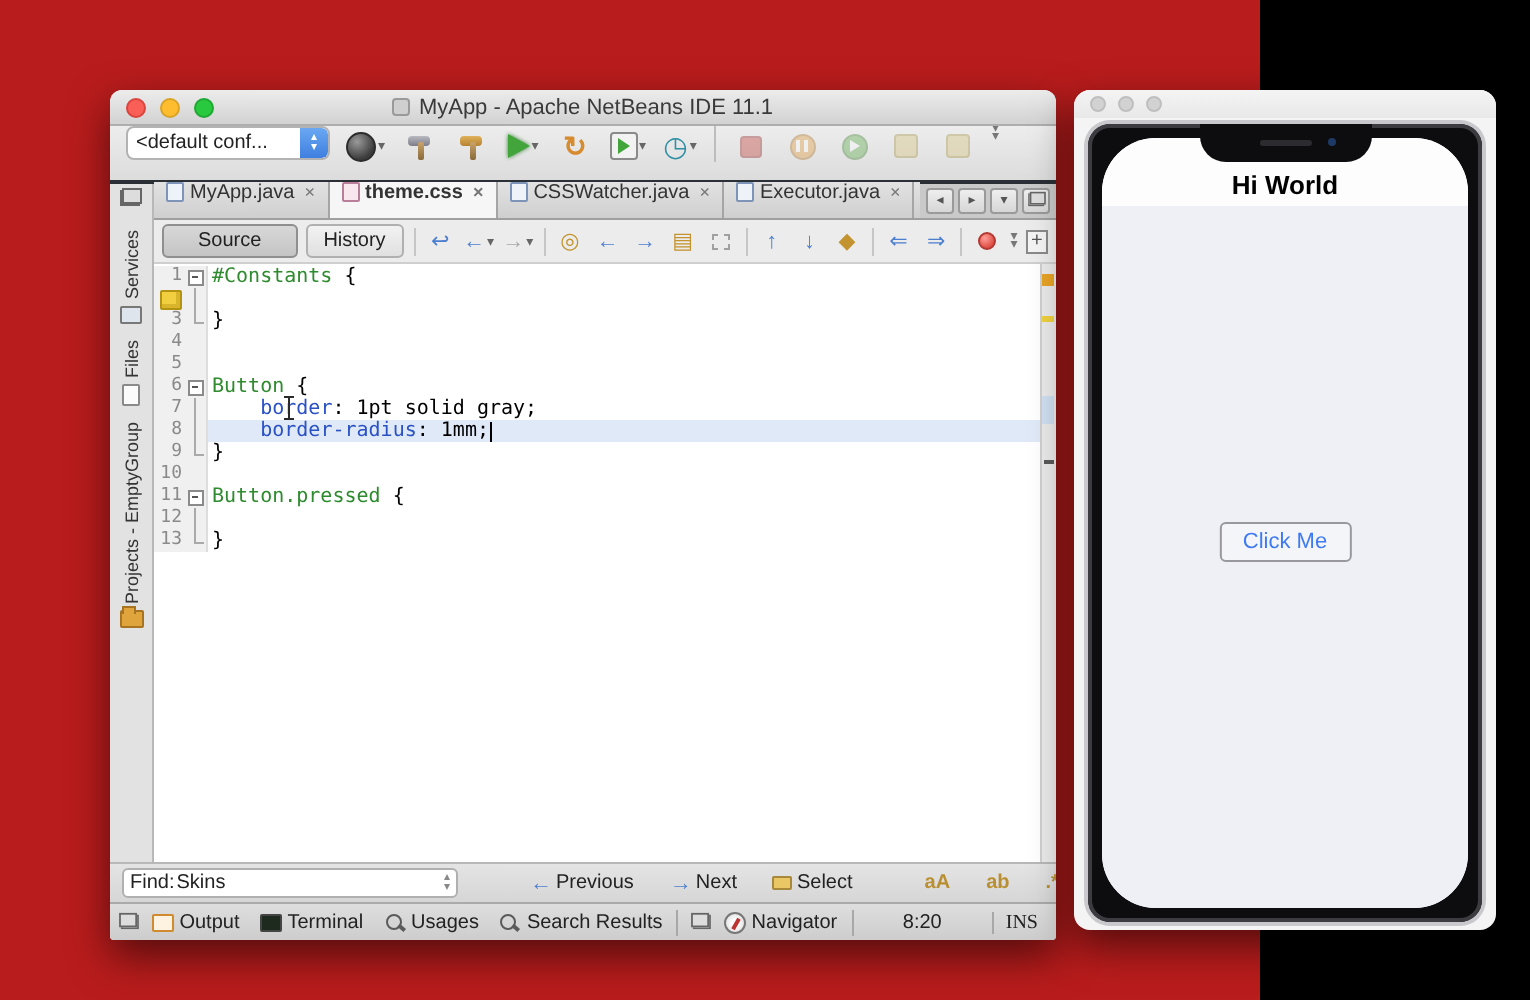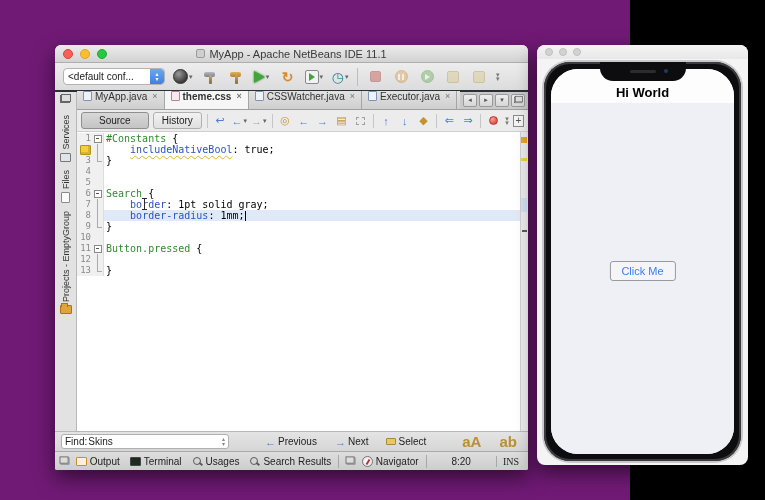--- a/index.html
+++ b/index.html
@@ -1,35 +1,35 @@
 <!DOCTYPE html>
 <html><head>
 <meta charset="utf-8">
 <style>
   * { margin:0; padding:0; box-sizing:border-box; }
   html,body { width:765px; height:500px; background:#000; overflow:hidden;
               font-family:"Liberation Sans", sans-serif; }
-  .stage { position:relative; width:630px; height:500px; background:#701a75; }
+  .stage { position:relative; width:630px; height:500px; background:#b91c1c; }
 
   
   .ide { position:absolute; left:55px; top:45px; width:473px; height:425px;
          background:#e8e8e8; border-radius:6px 6px 2px 2px; display:flex; flex-direction:column;
          box-shadow:0 8px 20px rgba(0,0,0,.55); overflow:hidden; }
 
   .titlebar { height:18px; background:linear-gradient(#ececec,#d2d2d2); border-bottom:1px solid #aeaeae;
               display:flex; align-items:center; justify-content:center; position:relative; flex:0 0 auto; }
   .lights { position:absolute; left:8px; top:4px; display:flex; gap:7px; }
   .light { width:10px; height:10px; border-radius:50%; }
   .light.r { background:#f95f56; border:1px solid #d9443c; }
   .light.y { background:#fdbd2e; border:1px solid #dba326; }
   .light.g { background:#28c83f; border:1px solid #1fa832; }
   .title-text { font-size:11px; color:#3a3a3a; display:flex; align-items:center; gap:4px; }
   .proxy { width:9px; height:9px; background:#cfcfcf; border:1px solid #9a9a9a; border-radius:2px; }
 
-  .toolbar { height:27px; background:linear-gradient(#ededed,#dcdcdc); display:flex; align-items:center;
+  .toolbar { height:27px; background:linear-gradient(#ededed,#dcdcdc); display:flex; 
              gap:8px; padding:0 8px; flex:0 0 auto; }
   .config-select { display:flex; align-items:center; width:102px; height:17px; background:#fff;
                    border:1px solid #b3b3b3; border-radius:4px; overflow:hidden; font-size:10px; color:#222; }
   .config-select .val { flex:1; padding:0 4px; white-space:nowrap; overflow:hidden; }
   .config-select .stepper { width:14px; height:100%; background:linear-gradient(#6aa8f2,#3f7fe0);
         color:#fff; font-size:6px; line-height:5px; display:flex; flex-direction:column;
         align-items:center; justify-content:center; border-radius:0 3px 3px 0; }
   .tb-ico { display:inline-flex; align-items:center; justify-content:center; height:20px; min-width:18px; }
   .sphere { width:15px; height:15px; border-radius:50%;
             background:radial-gradient(circle at 35% 30%, #9a9a9a, #3c3c3c 70%); border:1px solid #2c2c2c; }
@@ -159,21 +159,21 @@
              overflow:hidden; white-space:nowrap; }
   .find-combo { width:168px; height:15px; background:#fff; border:1px solid #b0b0b0; border-radius:3px;
                 display:flex; align-items:center; padding:0 3px; gap:1px; flex:0 0 auto; }
   .find-combo .flabel { color:#222; }
   .find-combo .fval { flex:1; color:#222; }
   .find-combo .fstep { font-size:6px; line-height:5px; color:#888; display:flex; flex-direction:column; }
   .fb-btn { display:flex; align-items:center; gap:2px; color:#222; }
   .fb-ic { color:#4d7fd0; font-size:11px; }
   .sel-ic { width:10px; height:7px; background:#e8c764; border:1px solid #a8883a; border-radius:1px; }
   .fb-sep { width:1px; height:14px; background:#bbb; }
-  .fb-tog { color:#b98f32; font-size:15px; font-weight:bold; }
+  .fb-tog { color:#b98f32; font-size:10px; font-weight:bold; }
   .fb-box { width:15px; height:15px; border:1px solid #9a9a9a; background:#e6e6e6; border-radius:2px;
             display:flex; align-items:center; justify-content:center; font-size:9px; color:#5a7ca8; }
   .fb-box.pressed { background:#cfcfcf; border-color:#777; }
   .no-match { color:#222; }
 
   
   .statusbar { height:19px; background:linear-gradient(#dedede,#cdcdcd); border-top:1px solid #aaa;
                display:flex; align-items:center; gap:7px; padding:0 5px; flex:0 0 auto; font-size:10px;
                color:#222; overflow:hidden; white-space:nowrap; }
   .sb-btn { display:flex; align-items:center; gap:3px; }
@@ -193,21 +193,21 @@
   .sb-pos { margin-left:auto; width:70px; text-align:center; }
   .sb-mode { border-left:1px solid #a8a8a8; padding-left:6px; padding-right:4px;font-family:Liberation Serif, serif; }
 
   
   .phonewin { position:absolute; left:537px; top:45px; width:211px; height:420px; background:#f4f4f4;
               border-radius:8px; box-shadow:0 8px 20px rgba(0,0,0,.55); overflow:hidden; }
   .phone-titlebar { height:14px; display:flex; align-items:center; gap:6px; padding-left:8px;
                     background:linear-gradient(#f4f4f4,#e8e8e8); }
   .pdot { width:8px; height:8px; border-radius:50%; background:#d2d2d2; border:1px solid #bfbfbf; }
   .phone { position:absolute; left:7px; right:7px; top:17px; bottom:4px; background:#0d0d0f;
-           border-radius:26px; box-shadow:0 0 0 2px #c9c9cd, inset 0 0 0 2px #3c3c40; }
+           border-radius:11px; box-shadow:0 0 0 2px #c9c9cd, inset 0 0 0 2px #3c3c40; }
   .screen { position:absolute; left:7px; right:7px; top:7px; bottom:7px; border-radius:27px;
             overflow:hidden; background:#fdfdfe; display:flex; flex-direction:column; }
   .notch { position:absolute; left:50%; transform:translateX(-50%); top:0; width:86px; height:19px;
            background:#0d0d0f; border-radius:0 0 13px 13px; z-index:3; }
   .speaker { position:absolute; left:50%; transform:translateX(-50%); top:8px; width:26px; height:3px;
              background:#2c2c30; border-radius:2px; }
   .camera { position:absolute; left:calc(50% + 21px); top:7px; width:4px; height:4px; border-radius:50%;
             background:#1d3a66; }
   .app-titlebar { height:34px; background:#fdfdfe; display:flex; align-items:flex-end;
                   justify-content:center; padding-bottom:3px; flex:0 0 auto; }
@@ -405,21 +405,20 @@
       <span class="fold f-start"></span>
     </span>
     <span class="code-text"><span class="tk-sel">#Constants</span><span> {</span></span>
   </div>
 
   <div class="code-line">
     <span class="gut">
       <span class="ln warn">2</span>
       <span class="fold f-mid"></span>
     </span>
-    <span class="code-text"><span>    </span><span class="tk-propw">includeNativeBool</span><span>: true;</span></span>
   </div>
 
   <div class="code-line">
     <span class="gut">
       <span class="ln">3</span>
       <span class="fold f-end"></span>
     </span>
     <span class="code-text"><span>}</span></span>
   </div>
 
@@ -437,21 +436,21 @@
       <span class="fold"></span>
     </span>
     <span class="code-text"></span>
   </div>
 
   <div class="code-line">
     <span class="gut">
       <span class="ln">6</span>
       <span class="fold f-start"></span>
     </span>
-    <span class="code-text"><span class="tk-sel">Search</span><span> {</span></span>
+    <span class="code-text"><span class="tk-sel">Button</span><span> {</span></span>
   </div>
 
   <div class="code-line">
     <span class="gut">
       <span class="ln">7</span>
       <span class="fold f-mid"></span>
     </span>
     <span class="code-text"><span>    </span><span class="tk-prop">border</span><span>: 1pt solid gray;</span></span>
   </div>
 

